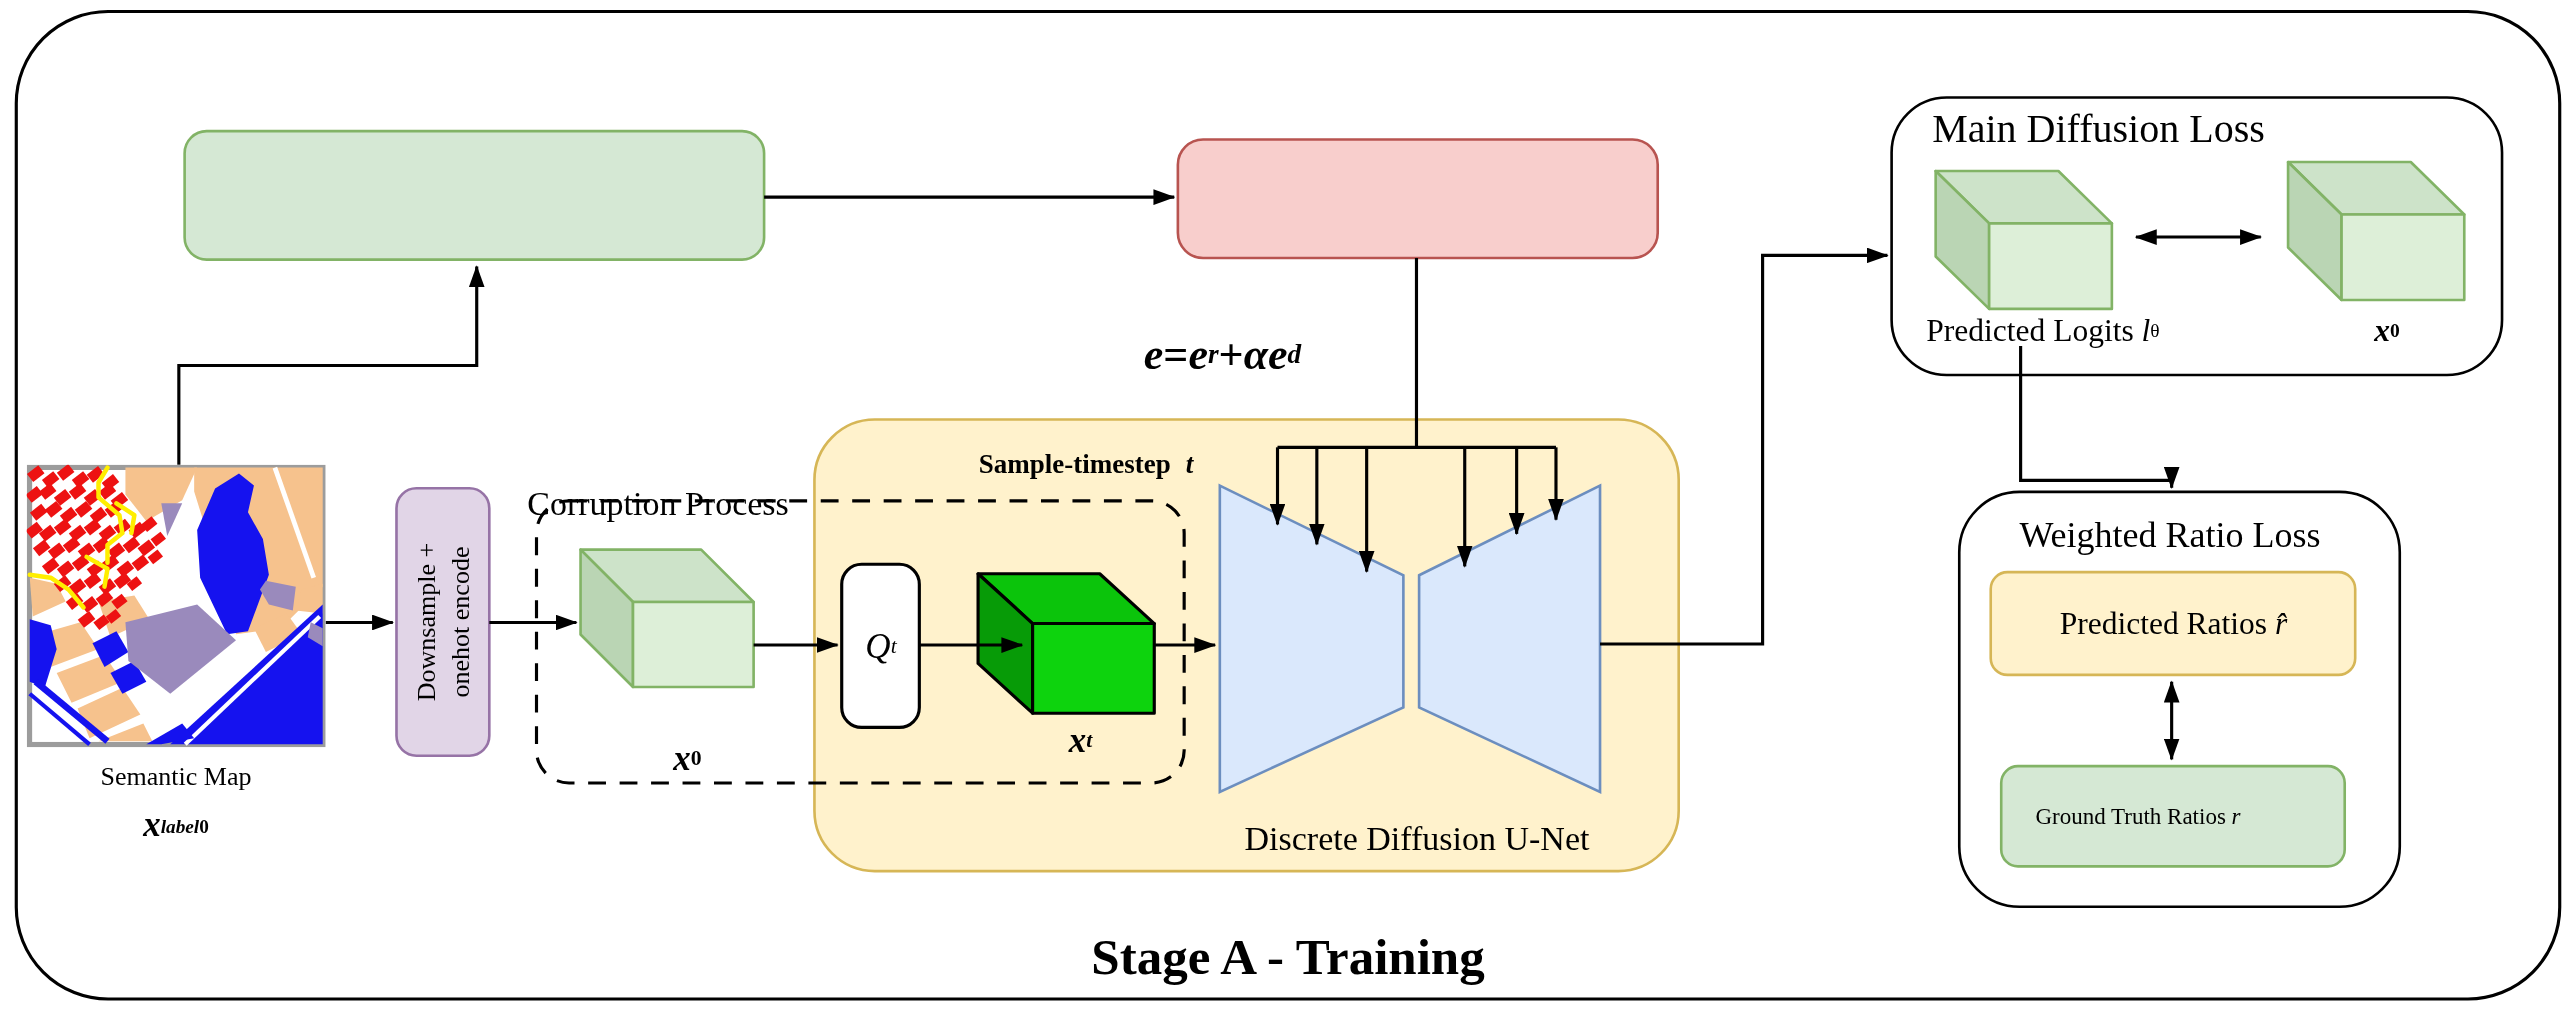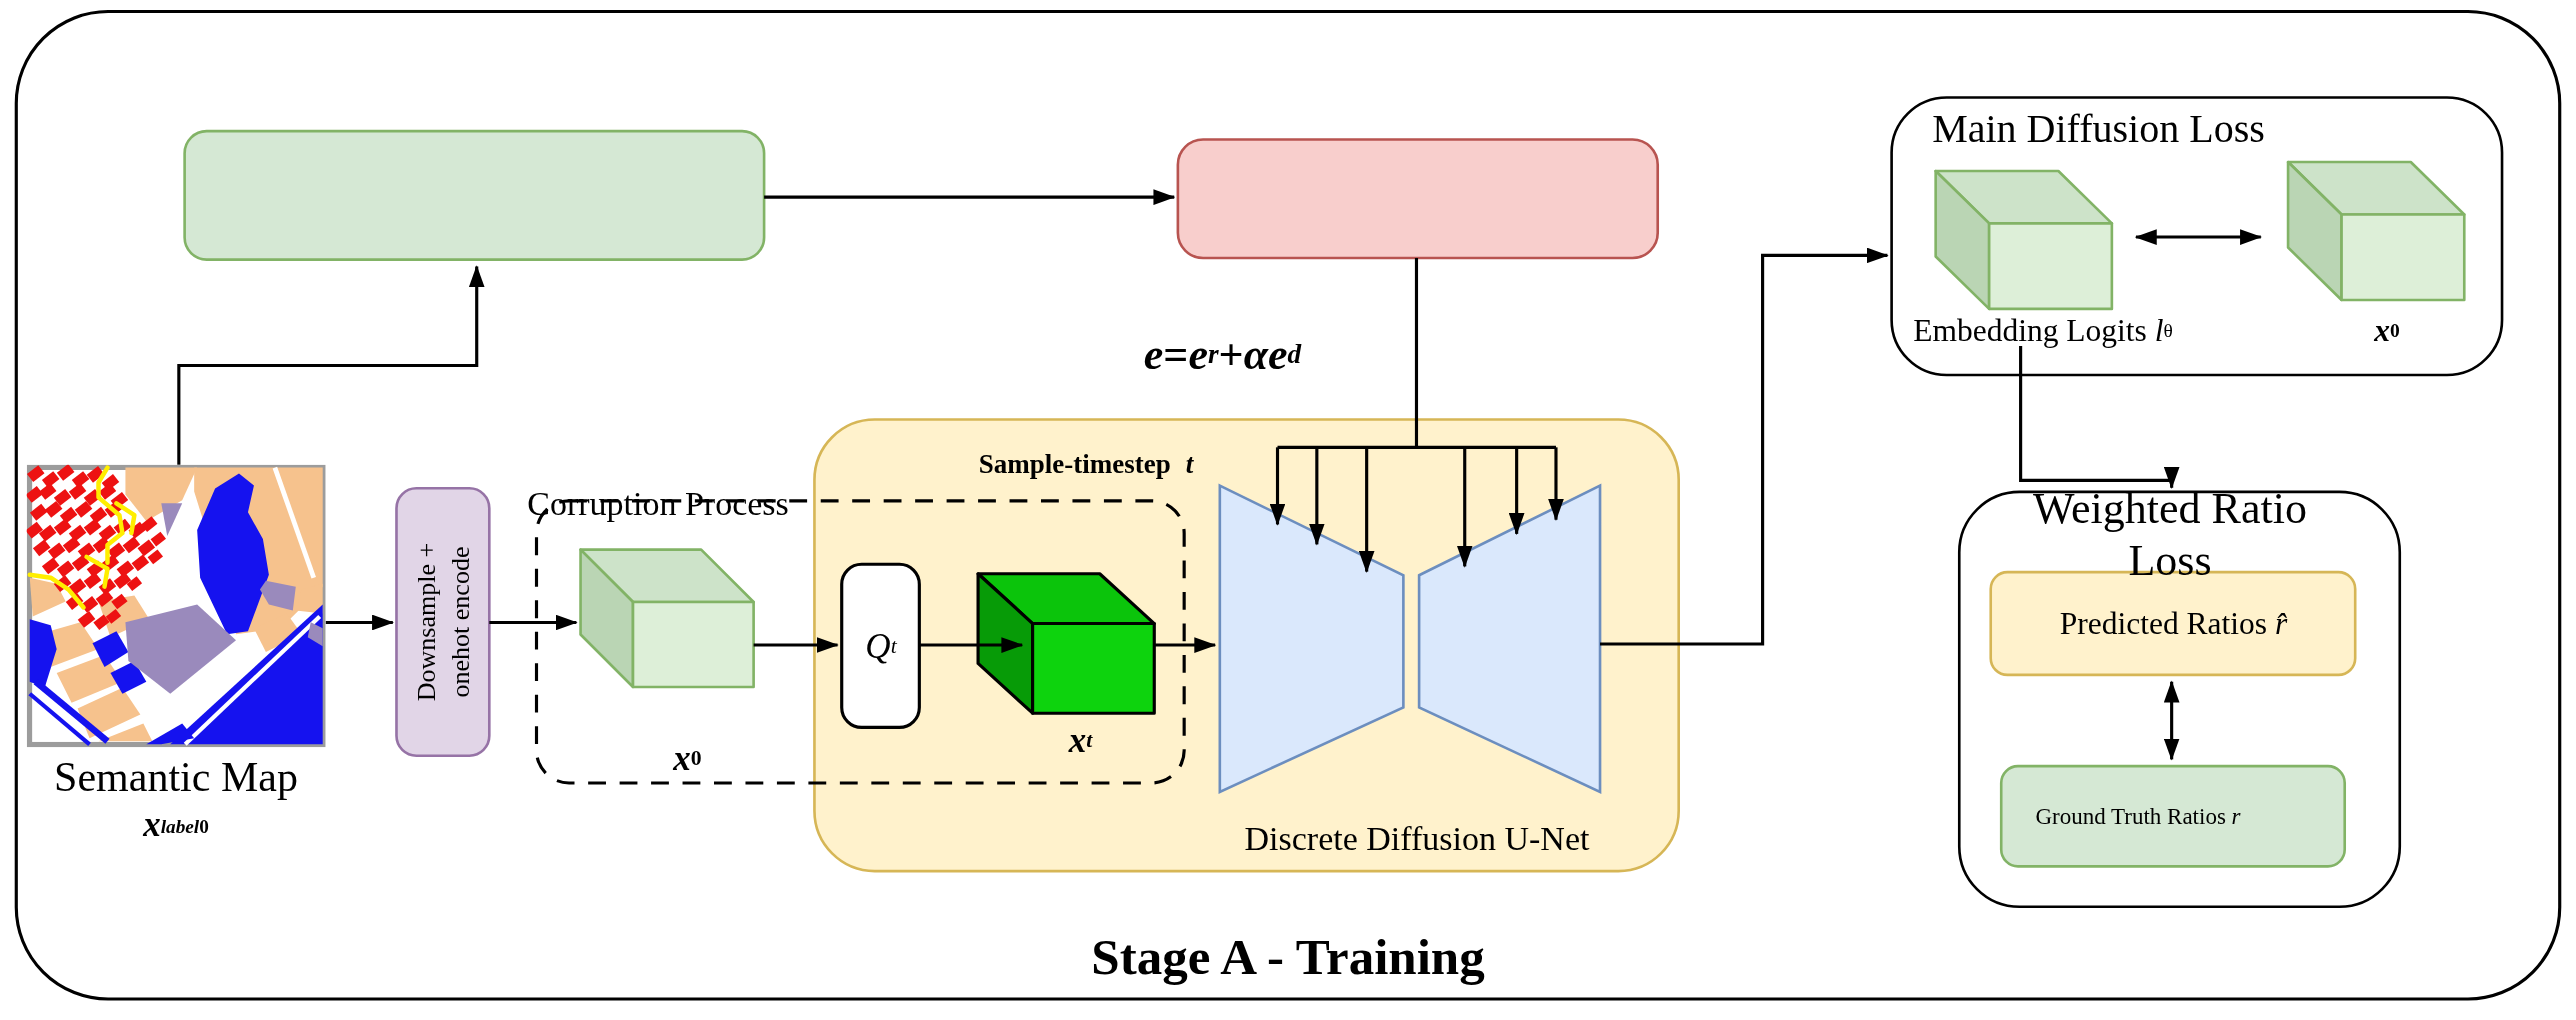--- a/index.html
+++ b/index.html
@@ -267,41 +267,41 @@
 
 <div class="lbl" style="left:1207px;top:817px;width:420px;height:45px;font-size:34px;">
   <span>Discrete Diffusion U-Net</span>
 </div>
 
 <div class="lbl" style="left:1920px;top:108px;width:357px;height:42px;font-size:40px;">
   <span>Main Diffusion Loss</span>
 </div>
 
 <div class="lbl" style="left:1904px;top:310px;width:278px;height:41px;font-size:31.5px;">
-  <span>Embedding Logits </span>&nbsp;<span class="mi">l</span><sub>θ</sub>
+  <span>Predicted Logits </span>&nbsp;<span class="mi">l</span><sub>θ</sub>
 </div>
 
 <div class="lbl bold" style="left:2340px;top:310px;width:94px;height:41px;font-size:31.5px;">
   <span class="mi">x</span>
       <sub>0</sub>
 </div>
 
-<div class="lbl" style="left:1994px;top:514px;width:352px;height:42px;font-size:44px;justify-content:flex-end;">
+<div class="lbl" style="left:1994px;top:514px;width:352px;height:42px;font-size:36px;">
   <span>Weighted Ratio Loss</span>
 </div>
 
 <div class="lbl" style="left:1991px;top:572px;width:365px;height:103px;font-size:31.5px;">
   <span>Predicted Ratios </span>&nbsp;<span class="mi">r̂</span>
 </div>
 
 <div class="lbl" style="left:2002px;top:767px;width:272px;height:100px;font-size:23px;">
   <span>Ground Truth Ratios </span>&nbsp;<span class="mi">r</span>
 </div>
 
-<div class="lbl" style="left:31.5px;top:757px;width:289px;height:41px;font-size:42px;">
+<div class="lbl" style="left:31.5px;top:757px;width:289px;height:41px;font-size:26px;">
   <span>Semantic Map</span>
 </div>
 
 <div class="lbl bold" style="left:31.5px;top:796px;width:289px;height:58px;font-size:35px;">
   <span class="mi">x</span>
       <span class="stack">
         <span class="s-sup">label</span>
         <span class="s-sub">0</span>
       </span>
 </div>

